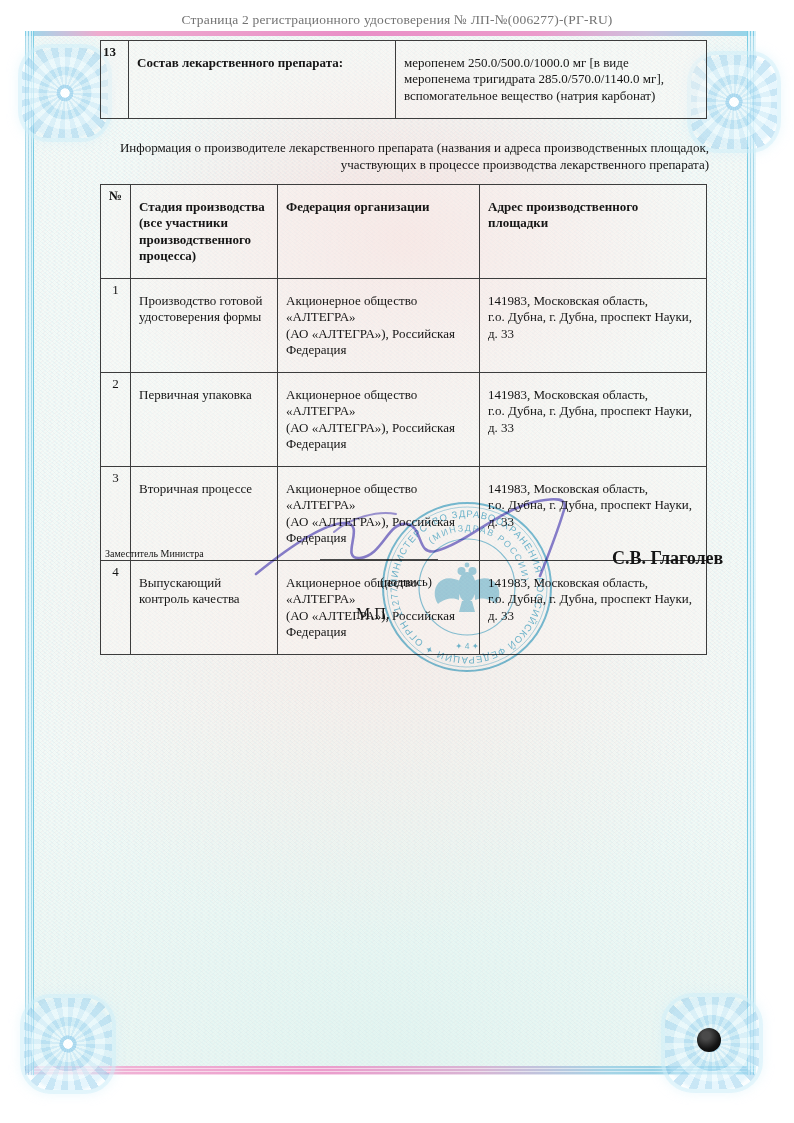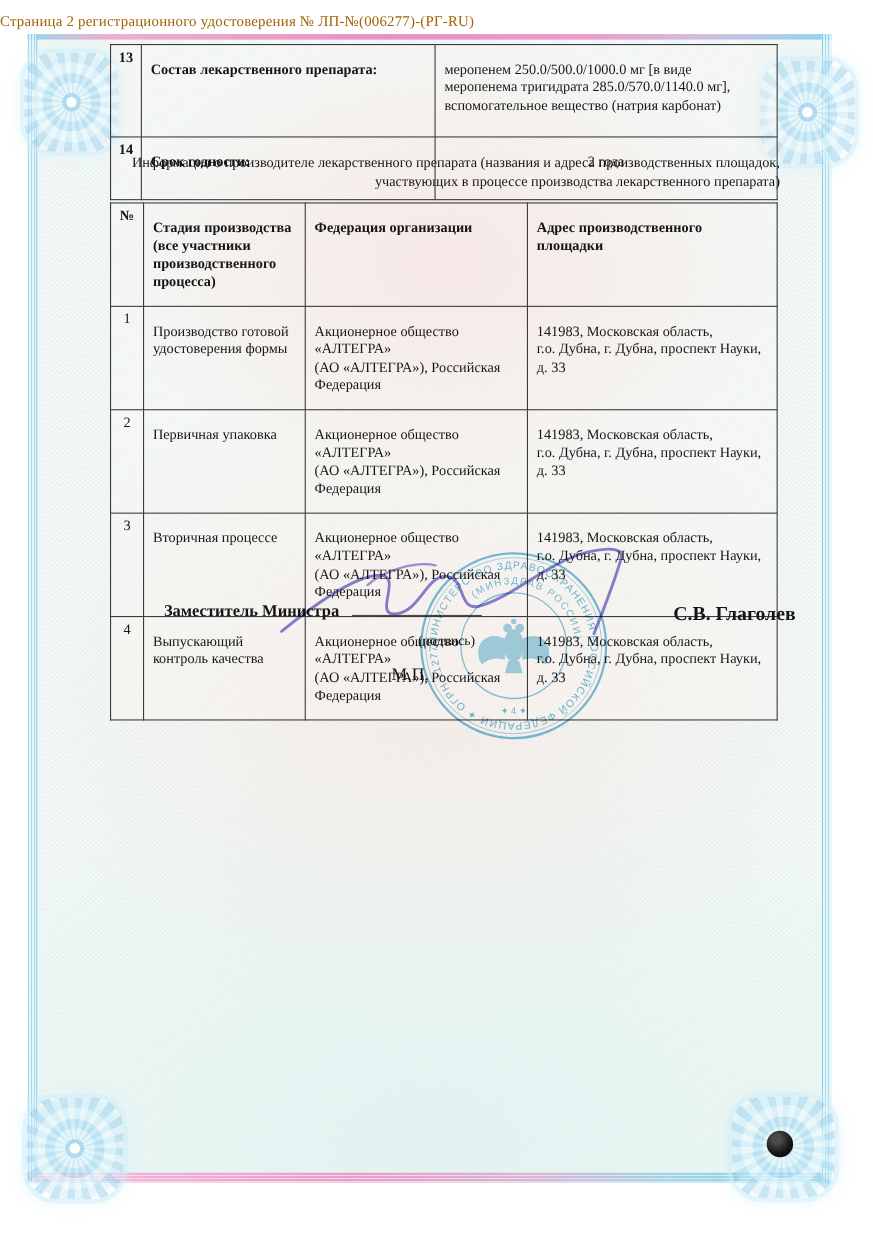--- a/index.html
+++ b/index.html
@@ -4,21 +4,21 @@
 <style>
   html,body{margin:0;padding:0;}
   body{
     width:794px;height:1123px;position:relative;overflow:hidden;
     background:#ffffff;
     font-family:"Liberation Serif","DejaVu Serif",serif;
     color:#151515;
   }
   .page-header{
     position:absolute;top:12px;left:0;right:0;
-    text-align:left;font-size:13.5px;letter-spacing:.2px;color:#a16207;
+    text-align:center;font-size:13.5px;letter-spacing:.2px;color:#737373;
   }
   
   .sheet{
     position:absolute;left:25px;top:31px;width:731px;height:1044px;
     background-color:#f3faf7;
     background-image:
       radial-gradient(ellipse 430px 300px at 52% 20%, rgba(247,207,205,.55), rgba(247,207,205,0) 70%),
       radial-gradient(ellipse 520px 430px at 50% 58%, rgba(248,220,214,.42), rgba(248,220,214,0) 72%),
       radial-gradient(ellipse 740px 480px at 50% 97%, rgba(213,240,235,.55), rgba(213,240,235,0) 75%),
       repeating-linear-gradient(40deg, rgba(150,205,228,.10) 0 1px, rgba(0,0,0,0) 1px 3px),
@@ -54,39 +54,39 @@
     background:radial-gradient(circle at 38% 32%, #4a4a4a 0 18%, #141414 60%, #000 100%);
   }
   
   table{border-collapse:collapse;position:absolute;table-layout:fixed;background:rgba(253,246,244,.35);}
   td,th{border:1px solid #3c3c3c;vertical-align:top;padding:14px 8px;
     font-size:13px;line-height:1.25;white-space:pre-line;overflow:hidden;}
   .props-table{left:100px;top:40px;width:606px;}
   .props-table .col-num{width:28px;}
   .props-table .col-label{width:267px;}
   .props-table .col-value{width:311px;}
-  .cell-num{text-align:center;font-weight:bold;padding:3px 2px;}
+  .cell-num{font-weight:bold;padding:3px 2px;}
   .cell-label{font-weight:bold;}
   .cell-center{text-align:center;}
   .props-table tr:first-child td{height:55px;}
   .props-table tr:last-child td{height:28px;}
   .man-table{left:100px;top:184px;width:606px;}
   .man-table .col-num{width:30px;}
   .man-table .col-stage{width:147px;}
   .man-table .col-org{width:202px;}
   .man-table .col-addr{width:227px;}
   .man-table th{font-weight:bold;text-align:left;}
   .man-table th.cell-num{text-align:center;}
   .man-table .cell-rownum{text-align:center;padding:3px 2px;}
   .info-paragraph{
     position:absolute;left:87px;top:140px;width:622px;
     text-align:right;font-size:13px;line-height:1.3;white-space:pre-line;
   }
   
-  .sig-title{position:absolute;left:105px;top:548px;font-size:15px;font-weight:bold;margin-left:44px;}
+  .sig-title{position:absolute;left:105px;top:548px;font-size:10px;font-weight:normal;}
   .sig-name{position:absolute;left:612px;top:548px;font-size:18px;font-weight:bold;}
   .sig-line{position:absolute;left:320px;top:559px;width:118px;border-top:1.4px solid #4a4a4a;}
   .sig-caption{position:absolute;left:344px;top:575px;font-size:12.5px;margin-left:36px;}
   .sig-mp{position:absolute;left:356px;top:605px;font-size:16px;}
   .ink-signature{position:absolute;left:238px;top:488px;mix-blend-mode:multiply;}
   .stamp{position:absolute;left:377px;top:497px;mix-blend-mode:multiply;opacity:.85;}
   .stamp text{font-family:"Liberation Sans","DejaVu Sans",sans-serif;}
 </style>
 </head>
 <body>
@@ -112,25 +112,20 @@
       <col class="col-label">
       <col class="col-value">
     </colgroup>
   <tbody>
       <tr>
     <td class="cell-num">13</td>
     <td class="cell-label">Состав лекарственного препарата:</td>
     <td>меропенем 250.0/500.0/1000.0 мг [в виде
 меропенема тригидрата 285.0/570.0/1140.0 мг],
 вспомогательное вещество (натрия карбонат)</td>
-  </tr>
-  <tr>
-    <td class="cell-num">14</td>
-    <td class="cell-label">Срок годности:</td>
-    <td class="cell-center">2 года</td>
   </tr>
 </tbody>
   </table>
 
 <div class="info-paragraph">Информация о производителе лекарственного препарата (названия и адреса производственных площадок,
 участвующих в процессе производства лекарственного препарата)</div>
 
 <table class="man-table">
   <colgroup>
       <col class="col-num">

